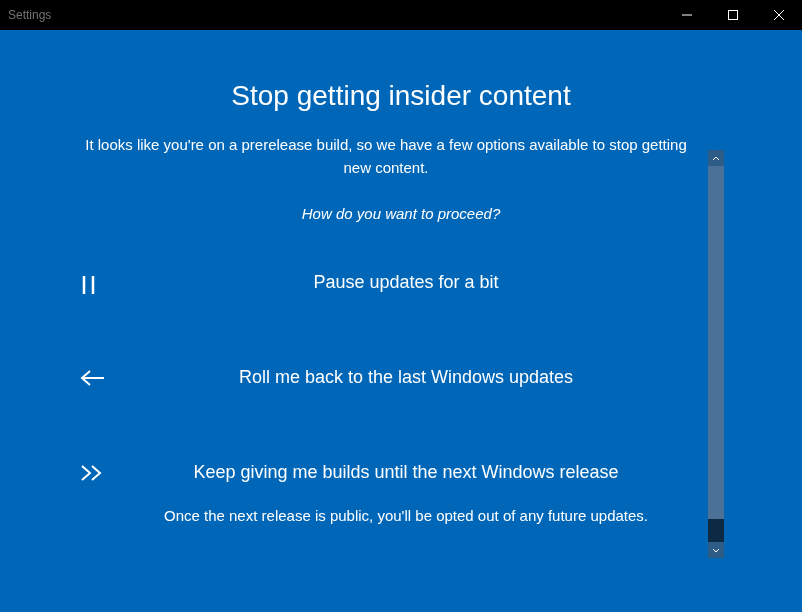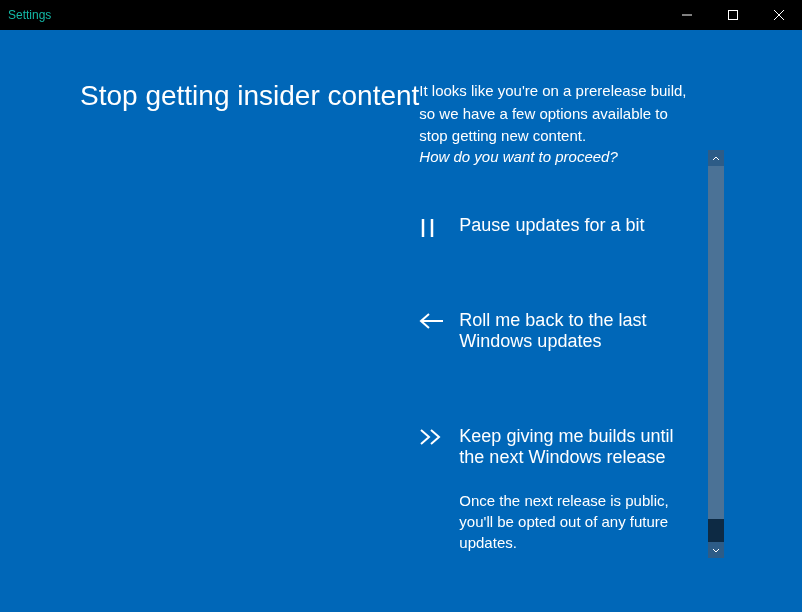--- a/index.html
+++ b/index.html
@@ -20,21 +20,21 @@
       background: #000;
       display: flex;
       flex-direction: column;
     }
     .titlebar {
       height: 30px;
       background: #000;
       display: flex;
       align-items: center;
       justify-content: space-between;
-      color: #14b8a6;
+      color: #737373;
       padding-left: 8px;
       text-align: center;
     }
     .titlebar-title {
       font-size: 12px;
     }
     .titlebar-controls {
       display: flex;
     }
     .titlebar-btn {
@@ -54,37 +54,39 @@
       background: #0067b8;
       padding: 50px 0 0 0;
       position: relative;
       display: flex;
       flex-direction: column;
     }
     .main-content {
       padding: 0 80px;
       flex: 1;
       display: flex;
-      flex-direction: row;
+      flex-direction: column;
+      text-align: center;
     }
     .page-title {
       color: #fff;
       font-size: 28px;
       font-weight: 400;
       margin-bottom: 22px;
     }
     .scrollable {
       position: relative;
       flex: 1;
       overflow: hidden;
     }
     .intro-text {
       color: #fff;
       font-size: 15px;
       line-height: 1.5;
+      margin-bottom: 26px;
       padding-right: 30px;
     }
     .prompt-text {
       color: #fff;
       font-size: 15px;
       margin-bottom: 50px;
       font-style: italic;
     }
     .option {
       display: flex;

